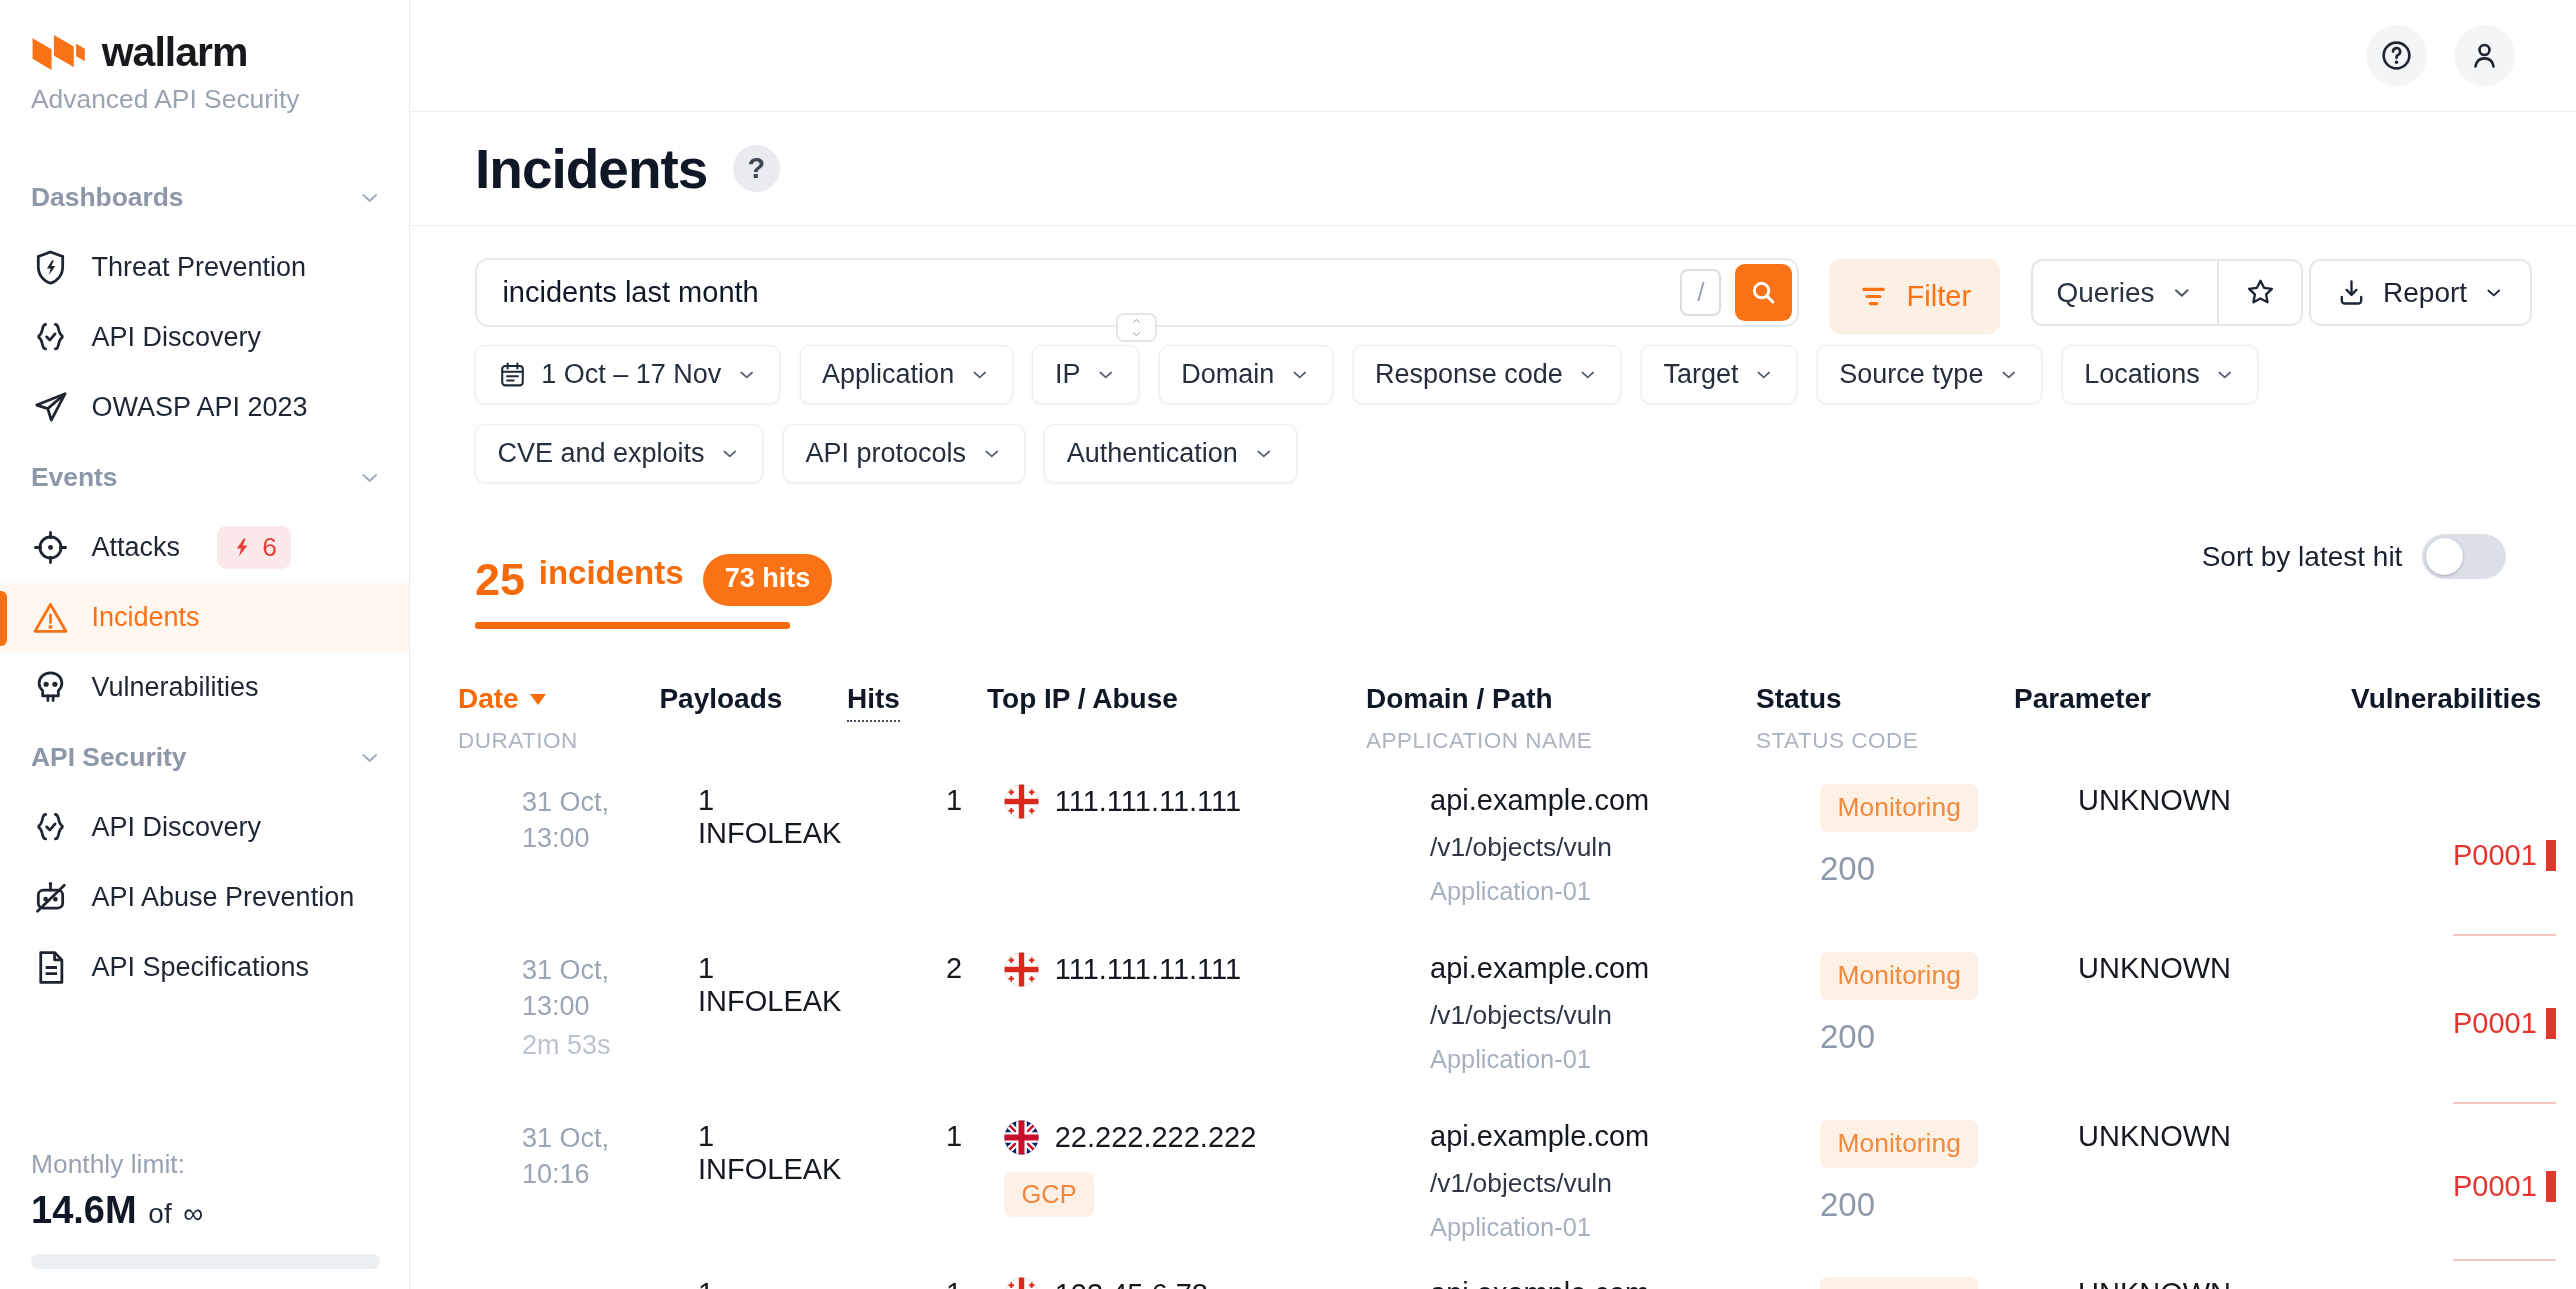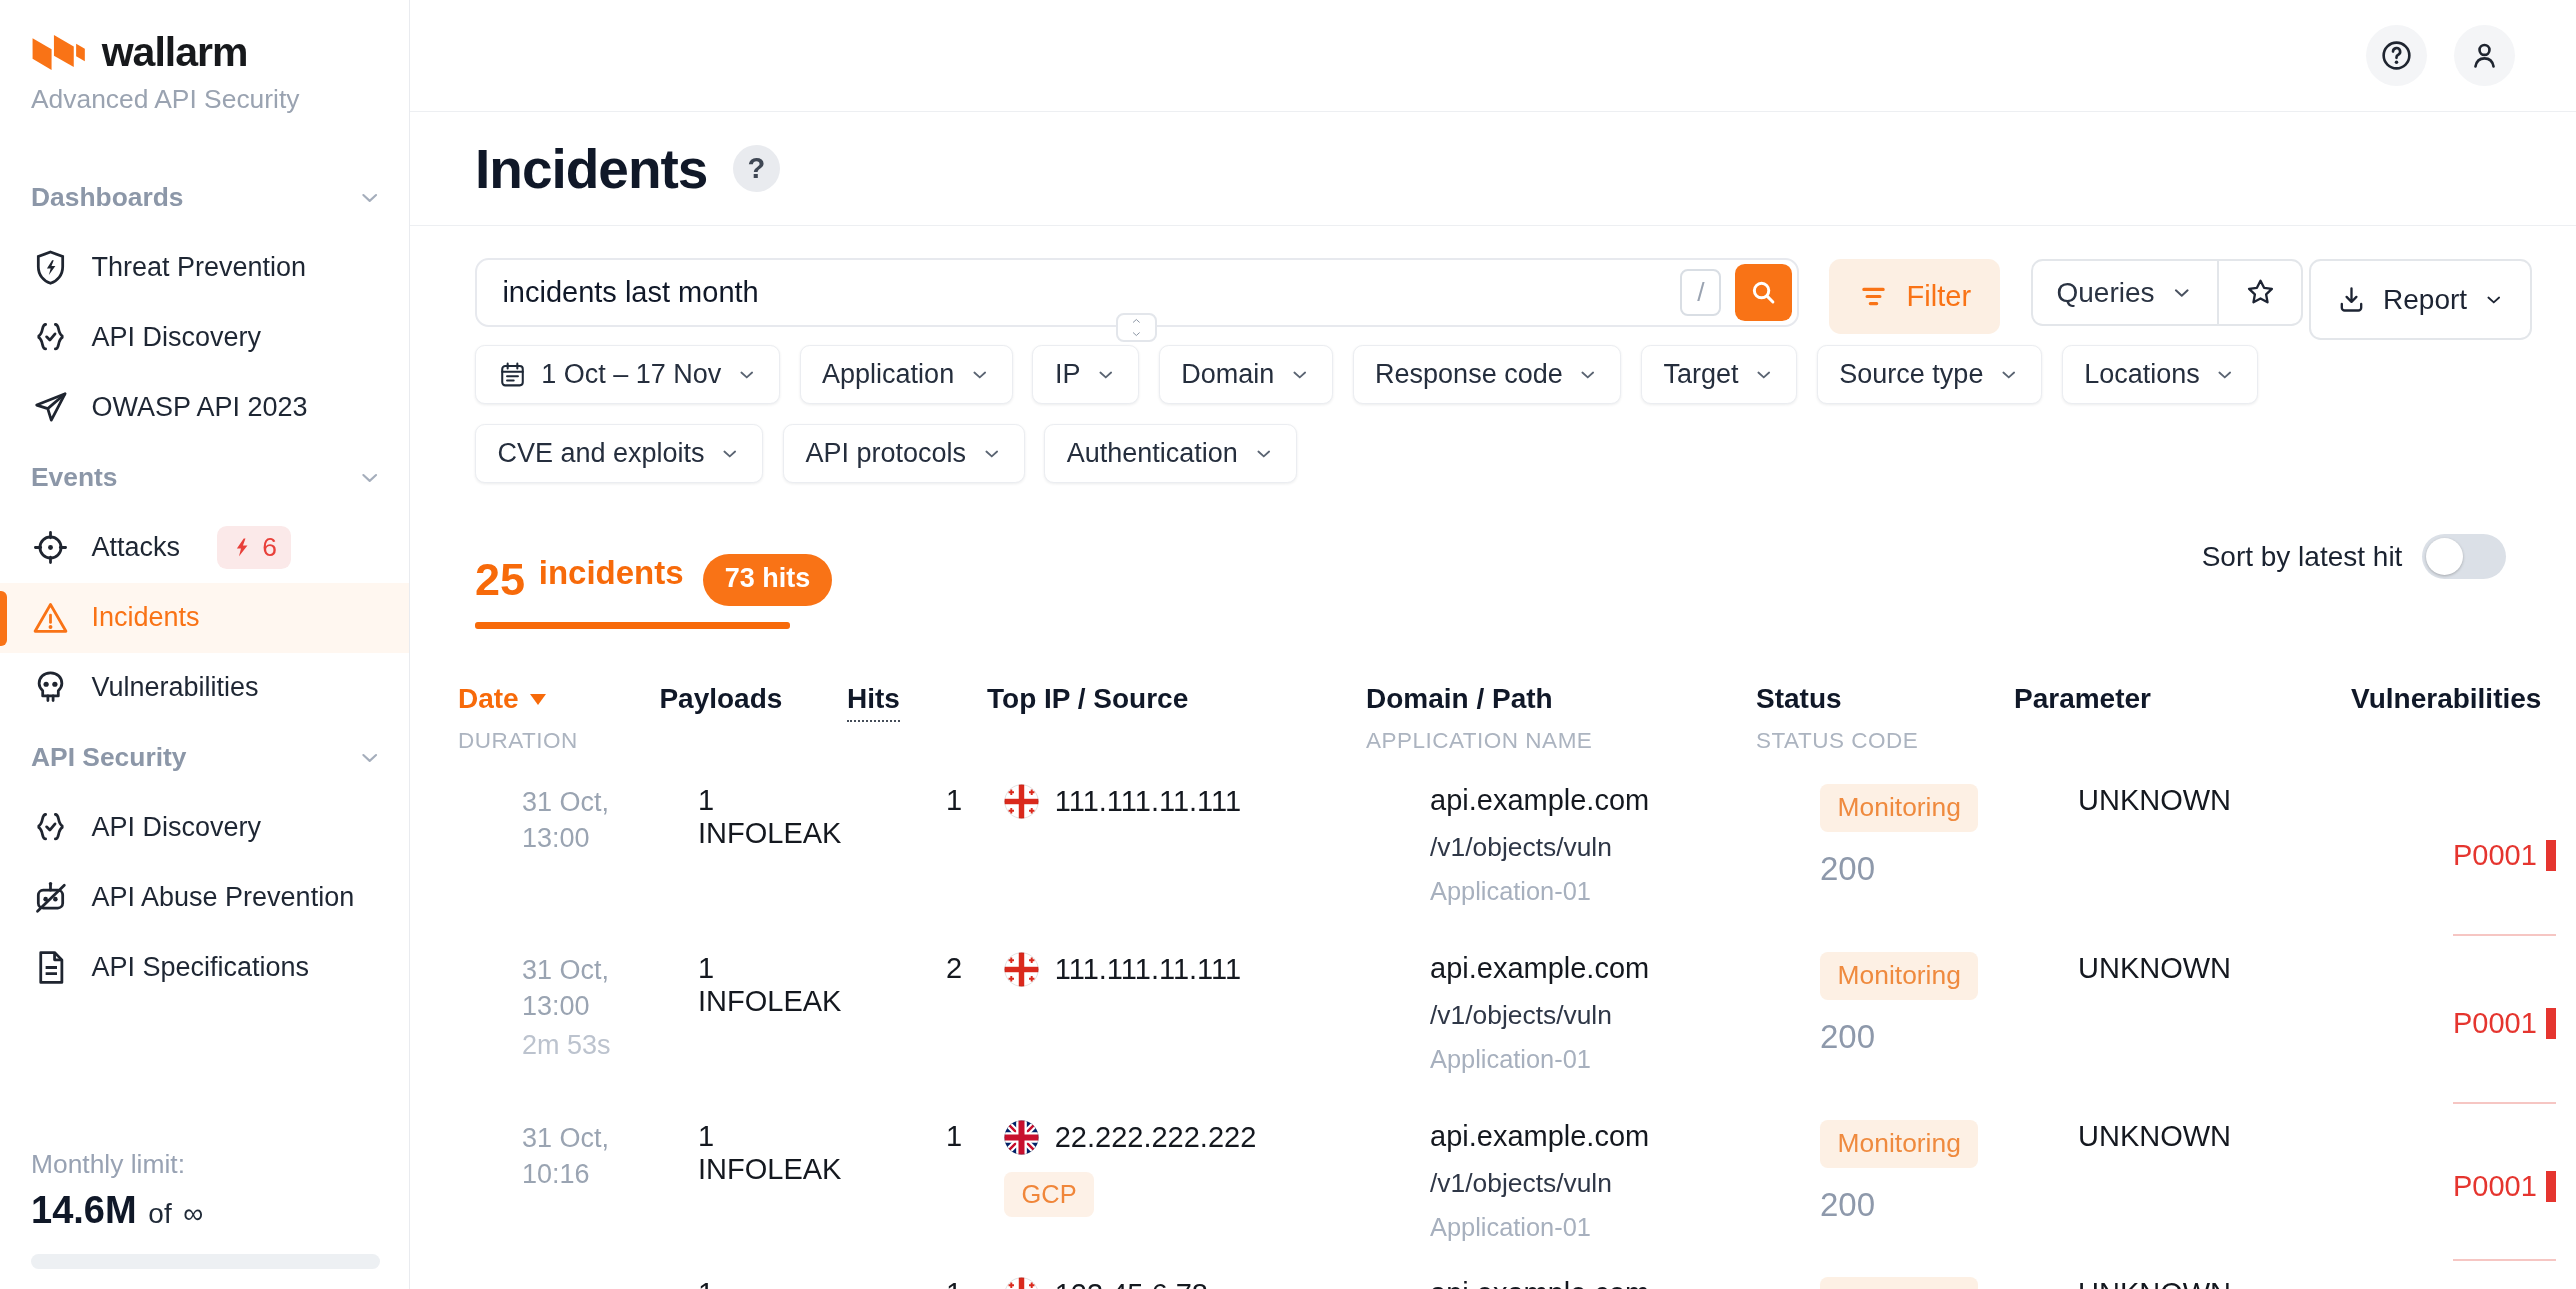--- a/index.html
+++ b/index.html
@@ -38,21 +38,21 @@
   
   .search-box { position:absolute; left:65px; top:258px; width:1324px; height:69px; border:2px solid #E7E9EE; border-radius:13.7px; display:flex; align-items:center; background:#fff; }
   .search-input { flex:1; border:none; outline:none; font-size:29px; color:#101828; padding:0 19.6px 0 25.4px; font-family:"Liberation Sans", sans-serif; background:transparent; }
   .slash-key { width:41px; height:47px; border:2px solid #D9DEE4; border-radius:7.8px; color:#9AA3B1; font-size:26.4px; display:flex; align-items:center; justify-content:center; margin-right:13.7px; }
   .search-btn { width:57px; height:57px; background:#F97316; border:none; border-radius:9.8px; margin-right:4.9px; display:flex; align-items:center; justify-content:center; cursor:pointer; }
   .collapse-handle { position:absolute; left:706px; top:313px; width:41px; height:29px; background:#fff; border:2px solid #E3E6EB; border-radius:7.8px; display:flex; flex-direction:column; align-items:center; justify-content:center; gap:1px; color:#8C96A5; cursor:pointer; }
   .filter-btn { position:absolute; left:1419px; top:259px; height:75px; background:#FCEFE3; border:none; border-radius:11.7px; display:flex; align-items:center; gap:17.6px; padding:0 29px; font-size:29px; color:#F97316; cursor:pointer; font-family:"Liberation Sans", sans-serif; }
   .queries-group { position:absolute; left:1621px; top:259px; height:67px; border:2px solid #E3E6EA; border-radius:11.7px; display:flex; align-items:stretch; background:#fff; }
   .queries-part { display:flex; align-items:center; gap:15.7px; padding:0 23.5px; font-size:28px; color:#2A3342; cursor:pointer; }
   .star-part { width:84px; display:flex; align-items:center; justify-content:center; border-left:2px solid #E3E6EA; cursor:pointer; color:#1D2433; }
-  .report-btn { position:absolute; left:1899px; top:259px; height:81px; border:2px solid #E3E6EA; border-radius:11.7px; background:#fff; display:flex; align-items:center; gap:15.7px; padding:0 25.4px; font-size:28px; color:#1D2433; cursor:pointer; font-family:"Liberation Sans", sans-serif; }
+  .report-btn { position:absolute; left:1899px; top:259px; height:67px; border:2px solid #E3E6EA; border-radius:11.7px; background:#fff; display:flex; align-items:center; gap:15.7px; padding:0 25.4px; font-size:28px; color:#1D2433; cursor:pointer; font-family:"Liberation Sans", sans-serif; }
 
   
   .chips-row { position:absolute; left:65px; display:flex; gap:19.6px; }
   .chips-row.r1 { top:345px; } .chips-row.r2 { top:424px; }
   .chip { height:59px; background:#fff; border:1px solid #EBEDF1; box-shadow:0 1px 2.9px rgba(16,24,40,.08); border-radius:9.8px; display:flex; align-items:center; gap:14.7px; padding:0 21.5px; font-size:27px; color:#252E3D; cursor:pointer; }
   .chip .chev { color:#5A6472; }
 
   
   .summary { position:absolute; left:65px; top:554px; display:flex; gap:13.7px; }
   .sum-count { font-size:45px; font-weight:800; color:#F76A0A; }
@@ -482,21 +482,21 @@
     <div class="thead grid">
       <div>
         <div class="th th-date">
           <span>Date</span>
           <span class="sort-tri"></span>
         </div>
         <div class="th-sub">DURATION</div>
       </div>
       <div class="th th-payloads">Payloads</div>
       <div class="th"><span class="hits-underline">Hits</span></div>
-      <div class="th th-ip">Top IP / Source</div>
+      <div class="th th-ip">Top IP / Abuse</div>
       <div>
         <div class="th">Domain / Path</div>
         <div class="th-sub">APPLICATION NAME</div>
       </div>
       <div>
         <div class="th">Status</div>
         <div class="th-sub">STATUS CODE</div>
       </div>
       <div class="th">Parameter</div>
       <div class="th th-vuln">Vulnerabilities</div>

